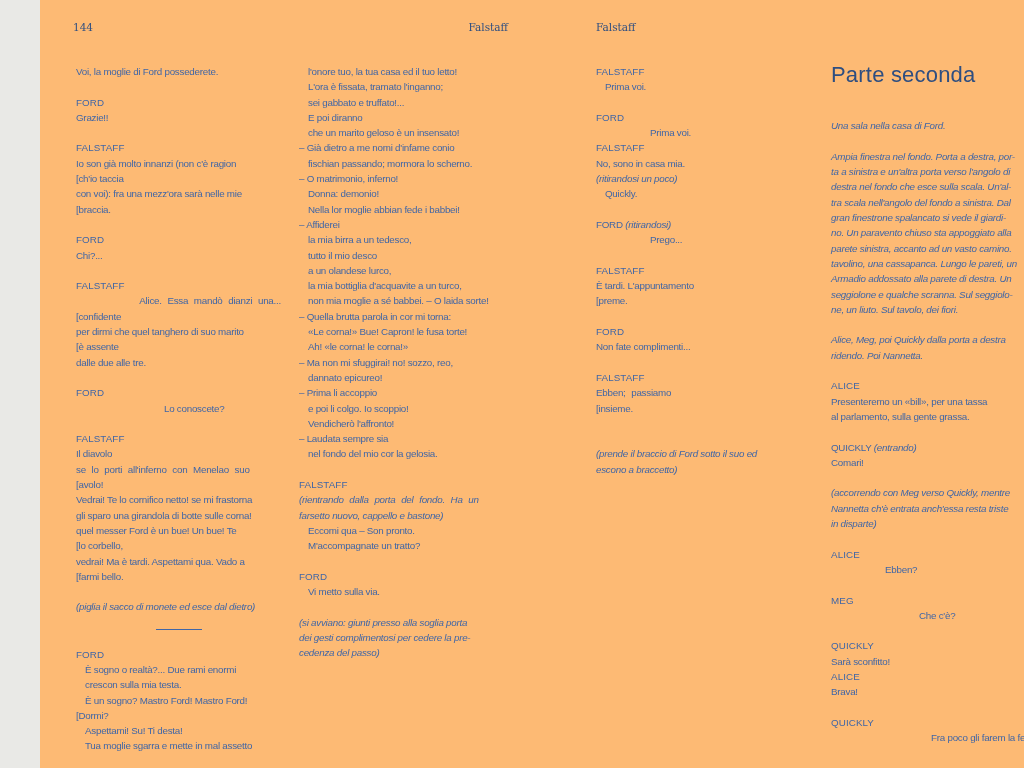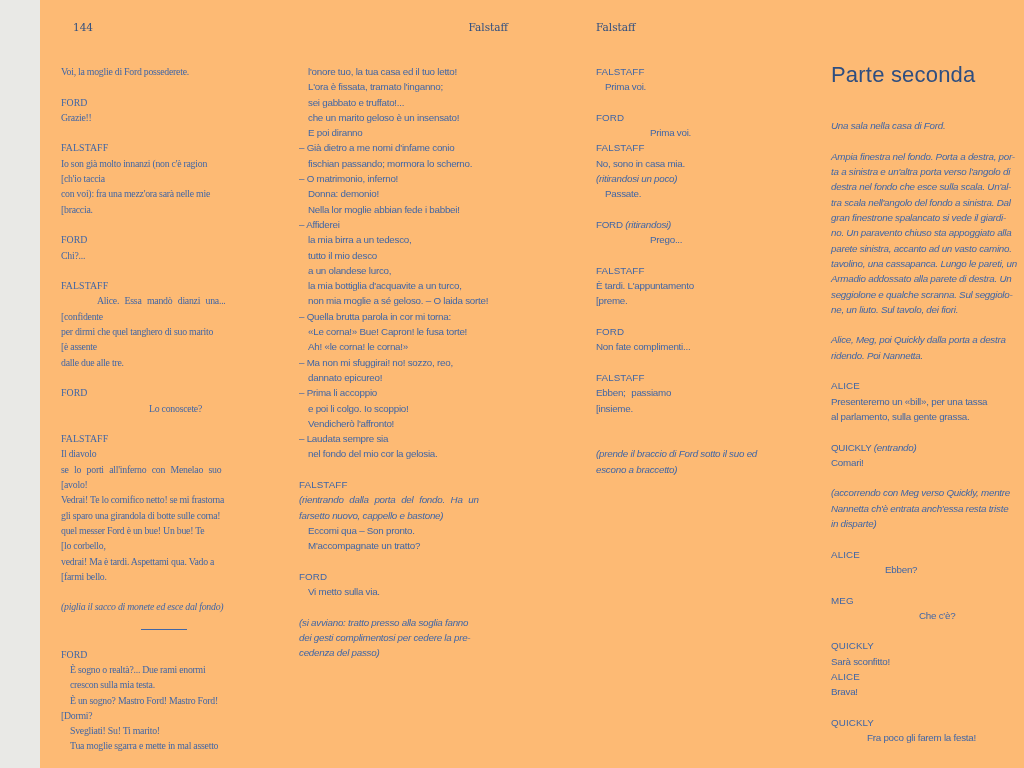--- a/index.html
+++ b/index.html
@@ -15,38 +15,38 @@
   .page-right { left: 512px; width: 512px; }
   .runhead {
     position: absolute; top: 21px;
     font-family: "DejaVu Serif", serif; font-size: 10.5px; color: #2e4e80;
   }
   #pn-left  { left: 33px; }
   #rh-left  { left: 259px; width: 209px; text-align: right; }
   #rh-right { left: 44px; }
   #pn-right { left: 284px; width: 209px; text-align: right; }
   .col { position: absolute; top: 64px; }
-  #col1 { left: 21px;  width: 205px; font-family: Liberation Serif, serif; }
+  #col1 { left: 36px;  width: 205px; }
   #col2 { left: 259px; width: 209px; }
   #col3 { left: 44px;  width: 209px; }
   #col4 { left: 279px; width: 209px; }
   .line {
     margin: 0; white-space: nowrap;
     font-size: 9.8px; line-height: 15.3px; height: 15.3px;
     letter-spacing: -0.25px; color: #4066a6;
   }
   .name { letter-spacing: 0.1px; }
   .heading {
     font-family: Liberation Sans, sans-serif; font-size: 22px; color: #2e4e80;
     letter-spacing: 0.2px; height: 39px; line-height: 22px;
   }
   .gap  { height: 15.3px; }
   .rule { width: 46px; border-top: 1.5px solid #4066a6; margin: 14px auto 17px; }
   .i1 { padding-left: 9px; }
-  .i2 { padding-left: 36px; }
+  .i2 { padding-left: 36px; text-align: right; }
   .i3 { padding-left: 54px; }
   .i4 { padding-left: 88px; }
   .r  { text-align: left; }
   .pr1 { padding-right: 14px; }
   .pr2 { padding-right: 32px; }
   .it { font-style: italic; }
   .ws { word-spacing: 3.2px; }
 </style>
 </head>
 <body>
@@ -84,85 +84,85 @@
         <p class="line r pr1">Il diavolo</p>
         <p class="line l ws">se lo porti all'inferno con Menelao suo</p>
         <p class="line r">[avolo!</p>
         <p class="line l">Vedrai! Te lo cornifico netto! se mi frastorna</p>
         <p class="line l">gli sparo una girandola di botte sulle corna!</p>
         <p class="line l">quel messer Ford è un bue! Un bue! Te</p>
         <p class="line r">[lo corbello,</p>
         <p class="line l">vedrai! Ma è tardi. Aspettami qua. Vado a</p>
         <p class="line r">[farmi bello.</p>
         <div class="gap"></div>
-        <p class="line it">(piglia il sacco di monete ed esce dal fondo)</p>
+        <p class="line it">(piglia il sacco di monete ed esce dal dietro)</p>
         <div class="rule"></div>
         <p class="line name">FORD</p>
         <p class="line i1">È sogno o realtà?... Due rami enormi</p>
         <p class="line i1">crescon sulla mia testa.</p>
         <p class="line i1">È un sogno? Mastro Ford! Mastro Ford!</p>
         <p class="line r">[Dormi?</p>
-        <p class="line i1">Svegliati! Su! Ti marito!</p>
+        <p class="line i1">Aspettami! Su! Ti desta!</p>
         <p class="line i1">Tua moglie sgarra e mette in mal assetto</p>
       </div>
     <div class="col" id="col2">
         <p class="line i1">l'onore tuo, la tua casa ed il tuo letto!</p>
         <p class="line i1">L'ora è fissata, tramato l'inganno;</p>
         <p class="line i1">sei gabbato e truffato!...</p>
+        <p class="line i1">E poi diranno</p>
         <p class="line i1">che un marito geloso è un insensato!</p>
-        <p class="line i1">E poi diranno</p>
         <p class="line l">– Già dietro a me nomi d'infame conio</p>
         <p class="line i1">fischian passando; mormora lo scherno.</p>
         <p class="line l">– O matrimonio, inferno!</p>
         <p class="line i1">Donna: demonio!</p>
         <p class="line i1">Nella lor moglie abbian fede i babbei!</p>
         <p class="line l">– Affiderei</p>
         <p class="line i1">la mia birra a un tedesco,</p>
         <p class="line i1">tutto il mio desco</p>
         <p class="line i1">a un olandese lurco,</p>
         <p class="line i1">la mia bottiglia d'acquavite a un turco,</p>
-        <p class="line i1">non mia moglie a sé geloso. – O laida sorte!</p>
+        <p class="line i1">non mia moglie a sé babbei. – O laida sorte!</p>
         <p class="line l">– Quella brutta parola in cor mi torna:</p>
         <p class="line i1">«Le corna!» Bue! Capron! le fusa torte!</p>
         <p class="line i1">Ah! «le corna! le corna!»</p>
         <p class="line l">– Ma non mi sfuggirai! no! sozzo, reo,</p>
         <p class="line i1">dannato epicureo!</p>
         <p class="line l">– Prima li accoppio</p>
         <p class="line i1">e poi li colgo. Io scoppio!</p>
         <p class="line i1">Vendicherò l'affronto!</p>
         <p class="line l">– Laudata sempre sia</p>
         <p class="line i1">nel fondo del mio cor la gelosia.</p>
         <div class="gap"></div>
         <p class="line name">FALSTAFF</p>
         <p class="line it ws">(rientrando dalla porta del fondo. Ha un</p>
         <p class="line it">farsetto nuovo, cappello e bastone)</p>
         <p class="line i1">Eccomi qua – Son pronto.</p>
         <p class="line i1">M'accompagnate un tratto?</p>
         <div class="gap"></div>
         <p class="line name">FORD</p>
         <p class="line i1">Vi metto sulla via.</p>
         <div class="gap"></div>
-        <p class="line it">(si avviano: tratto presso alla soglia fanno</p>
+        <p class="line it">(si avviano: giunti presso alla soglia porta</p>
         <p class="line it">dei gesti complimentosi per cedere la pre-</p>
         <p class="line it">cedenza del passo)</p>
       </div>
   </div>
   <div class="page page-right">
     <span class="runhead" id="rh-right">Falstaff</span>
     <span class="runhead" id="pn-right">145</span>
     <div class="col" id="col3">
         <p class="line name">FALSTAFF</p>
         <p class="line i1">Prima voi.</p>
         <div class="gap"></div>
         <p class="line name">FORD</p>
         <p class="line i3">Prima voi.</p>
         <p class="line name">FALSTAFF</p>
         <p class="line r pr1">No, sono in casa mia.</p>
         <p class="line it">(ritirandosi un poco)</p>
-        <p class="line i1">Passate.</p>
+        <p class="line i1">Quickly.</p>
         <div class="gap"></div>
         <p class="line l"><span>FORD </span><span class="it">(ritirandosi)</span></p>
         <p class="line i3">Prego...</p>
         <div class="gap"></div>
         <p class="line name">FALSTAFF</p>
         <p class="line r pr2">È tardi. L'appuntamento</p>
         <p class="line r pr1">[preme.</p>
         <div class="gap"></div>
         <p class="line name">FORD</p>
         <p class="line l">Non fate complimenti...</p>

